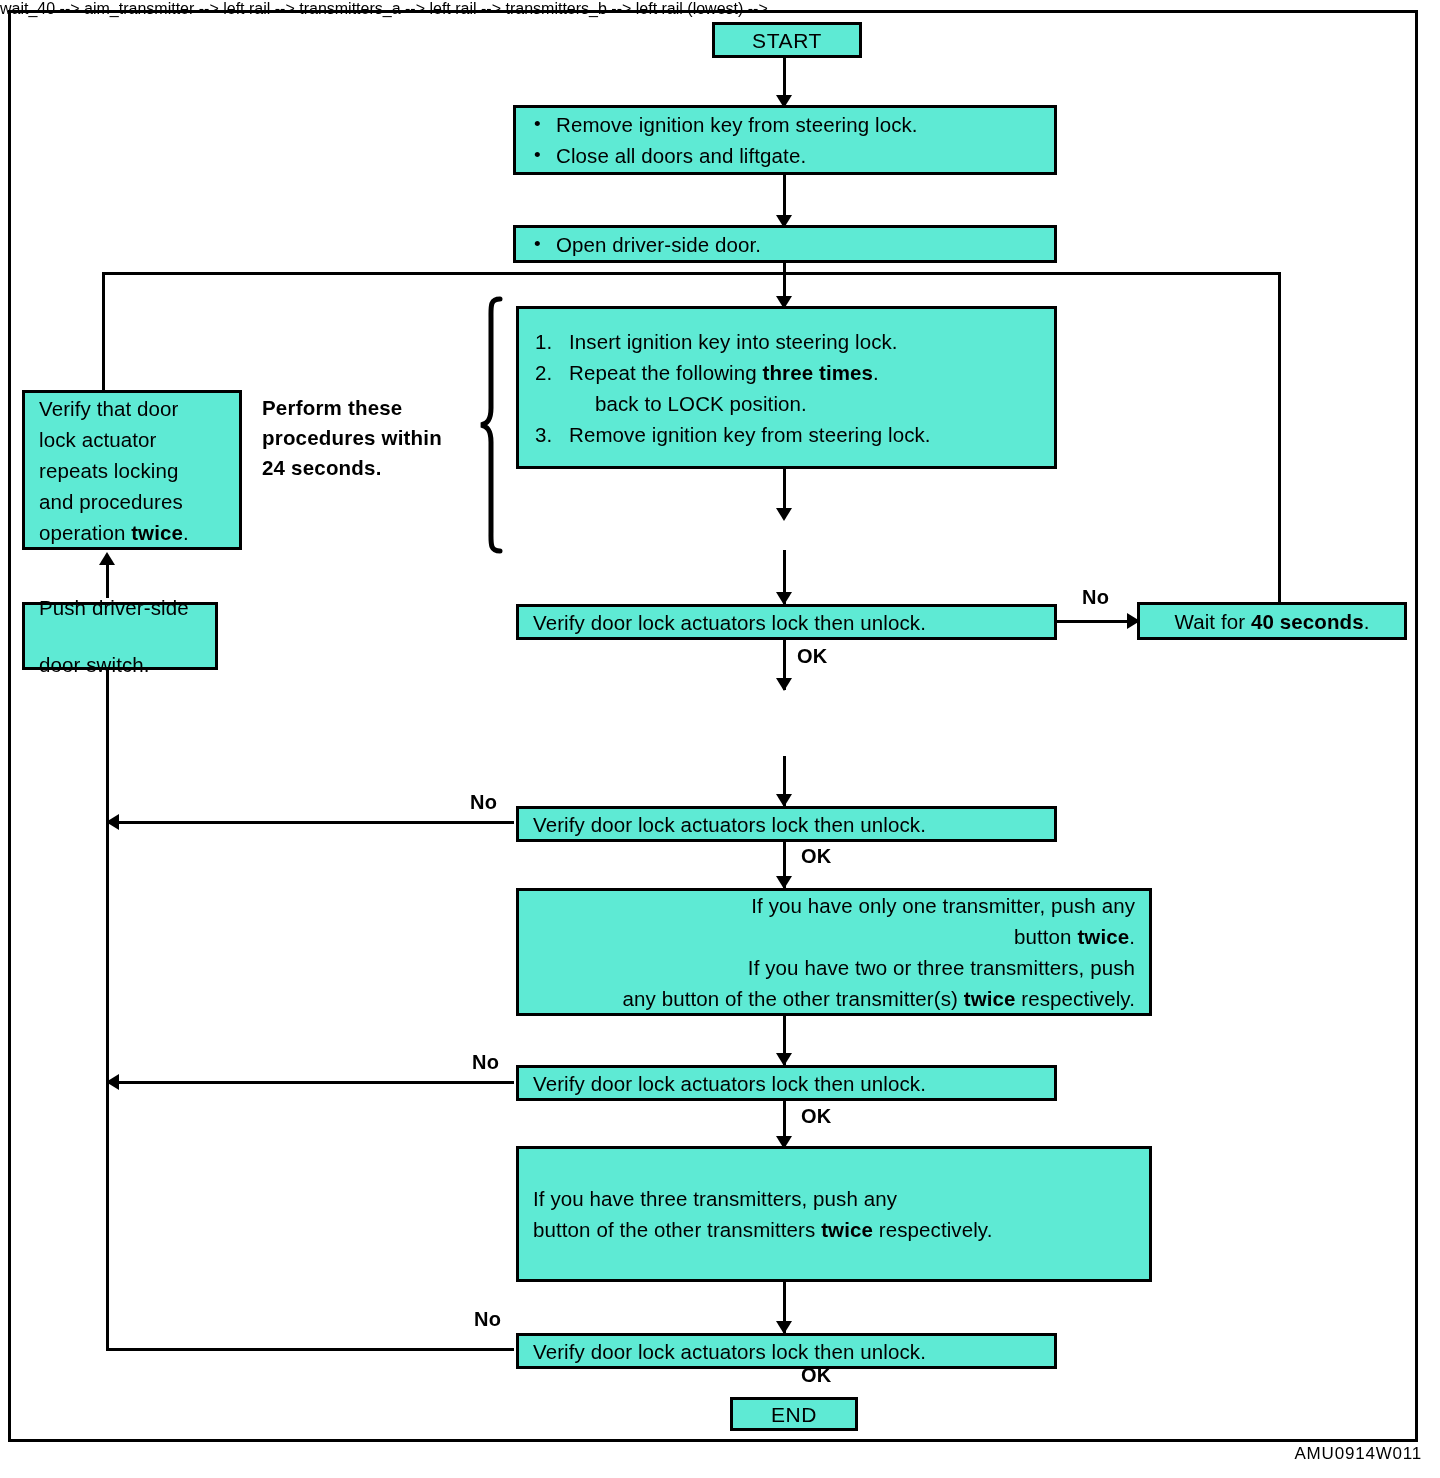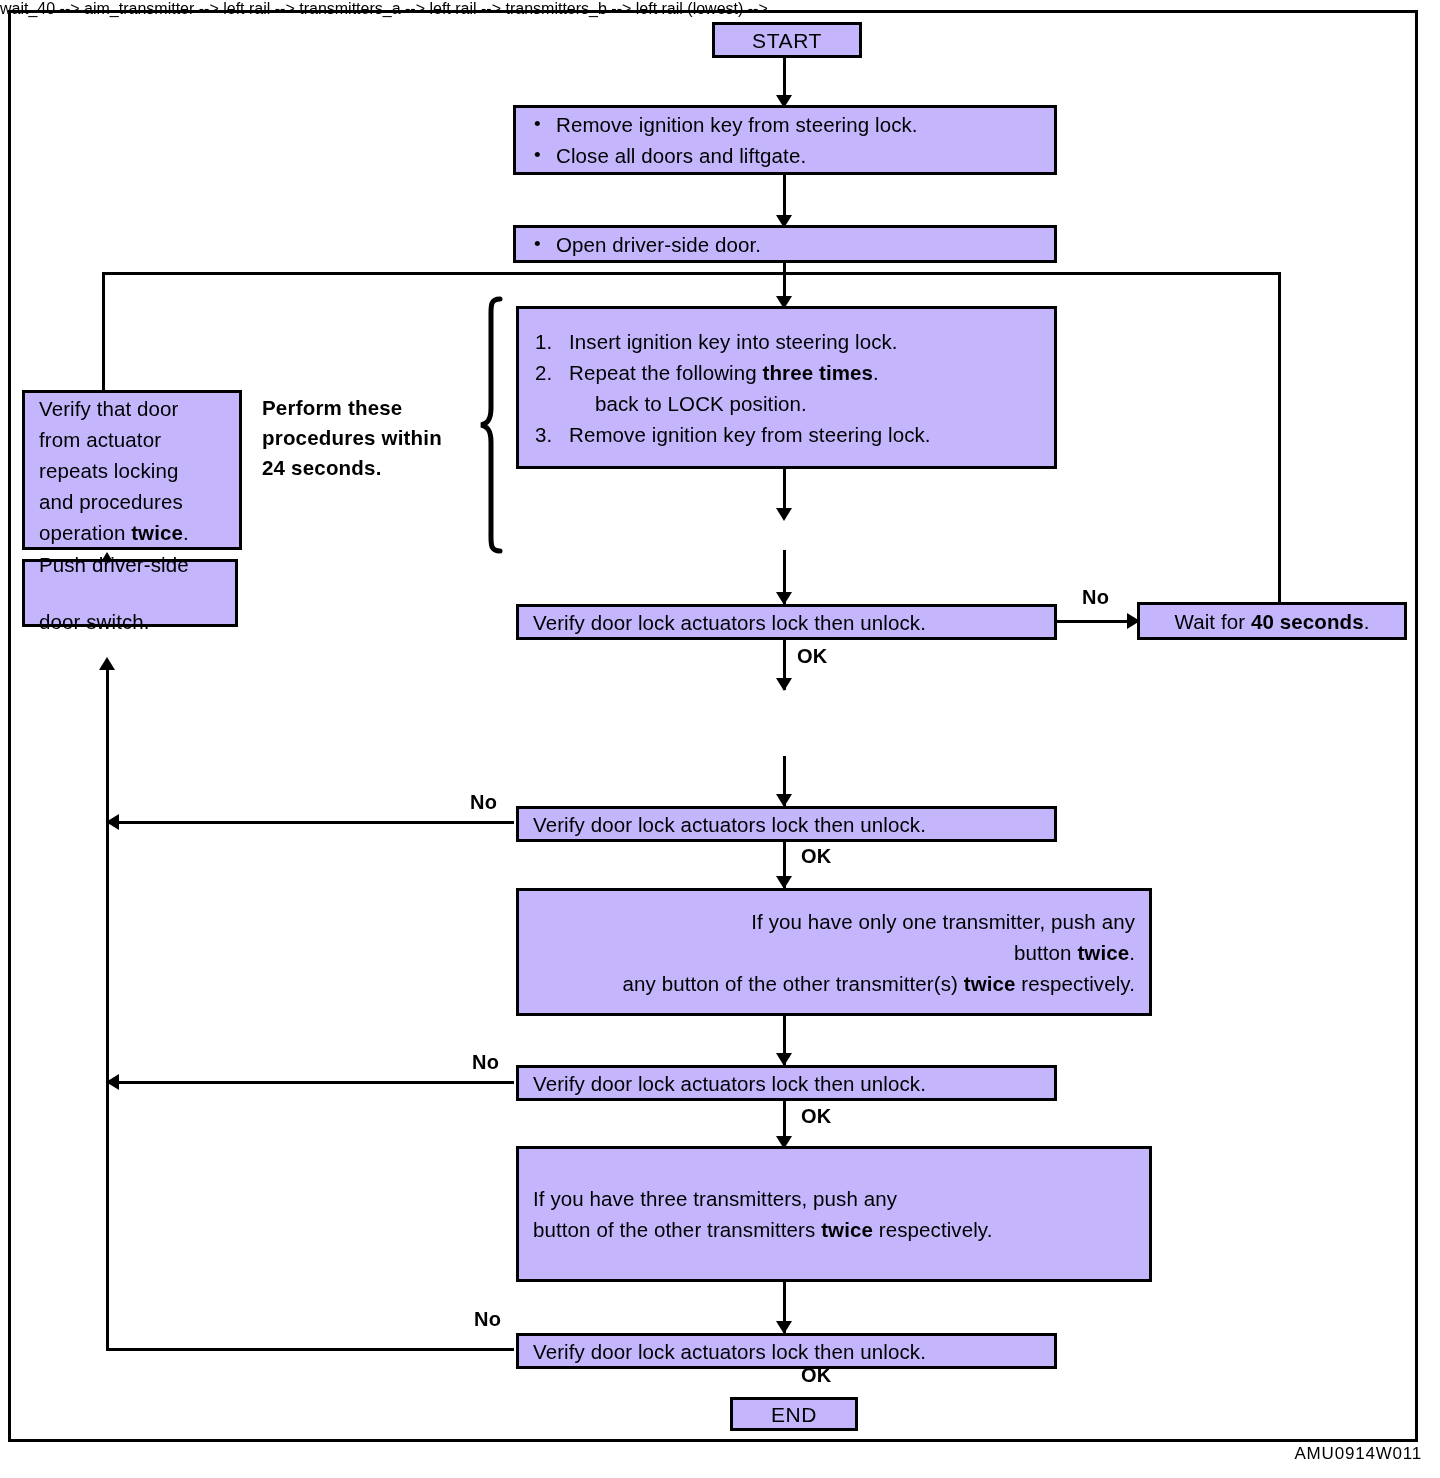--- a/index.html
+++ b/index.html
@@ -24,21 +24,21 @@
     width: 1410px;
     height: 1432px;
     border: 3px solid #000;
     box-sizing: border-box;
   }
   
   .node {
     position: absolute;
     box-sizing: border-box;
     border: 3px solid #000;
-    background: #c4b5fd;
+    background: #5eead4;
     display: flex;
     flex-direction: column;
     justify-content: center;
     font-size: 20.5px;
     line-height: 31px;
     letter-spacing: 0.1px;
     z-index: 5;
   }
   .node.center { align-items: center; }
   .node .ln {
@@ -316,20 +316,21 @@
 
   
   <div class="node pad" style="left:516px; top:806px; width:541px; height:36px;">
     <span class="ln">Verify door lock actuators lock then unlock.</span>
   </div>
 
   
   <div class="node pad" style="left:516px; top:888px; width:636px; height:128px;align-items:flex-end;">
     <span class="ln">If you have only one transmitter, push any</span>
     <span class="ln"><span>button </span><span class="b">twice</span><span>.</span></span>
+    <span class="ln">If you have two or three transmitters, push</span>
     <span class="ln"><span>any button of the other transmitter(s) </span><span class="b">twice</span><span> respectively.</span></span>
   </div>
 
   
   <div class="node pad" style="left:516px; top:1065px; width:541px; height:36px;">
     <span class="ln">Verify door lock actuators lock then unlock.</span>
   </div>
 
   
   <div class="node pad" style="left:516px; top:1146px; width:636px; height:136px;">
@@ -343,28 +344,28 @@
   </div>
 
   
   <div class="node center terminal" style="left:730px; top:1397px; width:128px; height:34px;">
     <span class="ln">END</span>
   </div>
 
   
   <div class="node pad" style="left:22px; top:390px; width:220px; height:160px;">
     <span class="ln">Verify that door</span>
-    <span class="ln">from actuator</span>
+    <span class="ln">lock actuator</span>
     <span class="ln">repeats locking</span>
     <span class="ln">and procedures</span>
     <span class="ln"><span>operation </span><span class="b">twice</span><span>.</span></span>
   </div>
 
   
-  <div class="node pad" style="left:22px; top:559px; width:216px; height:68px;gap:26px;">
+  <div class="node pad" style="left:22px; top:602px; width:196px; height:68px;gap:26px;">
     <span class="ln">Push driver-side</span>
     <span class="ln">door switch.</span>
   </div>
 
   
   <div id="figure-id">AMU0914W011</div>
 
 </div>
 
 </body></html>

